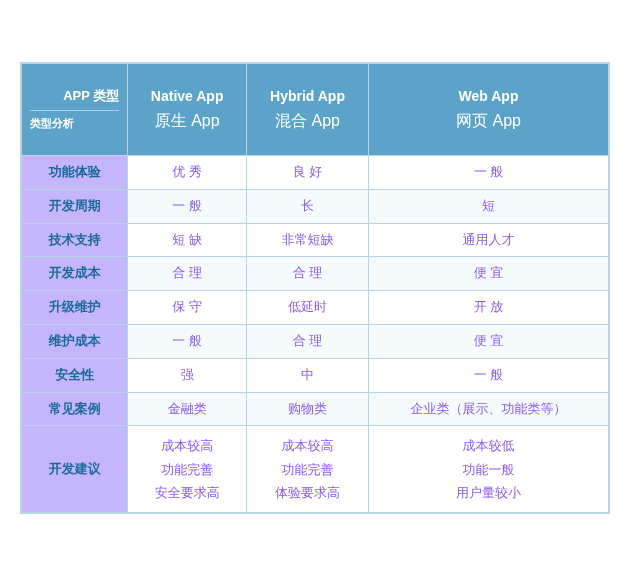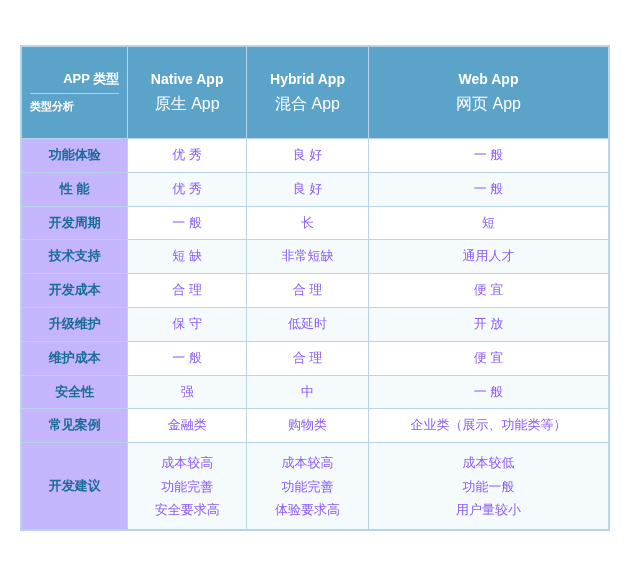--- a/index.html
+++ b/index.html
@@ -99,26 +99,20 @@
       </tr>
     </thead>
     <tbody id="table-body">
     <tr>
           <td class="row-label">功能体验</td>
           <td class="data-cell">优 秀</td>
           <td class="data-cell">良 好</td>
           <td class="data-cell">一 般</td>
         </tr>
         <tr>
-          <td class="row-label">性 能</td>
-          <td class="data-cell">优 秀</td>
-          <td class="data-cell">良 好</td>
-          <td class="data-cell">一 般</td>
-        </tr>
-        <tr>
           <td class="row-label">开发周期</td>
           <td class="data-cell">一 般</td>
           <td class="data-cell">长</td>
           <td class="data-cell">短</td>
         </tr>
         <tr>
           <td class="row-label">技术支持</td>
           <td class="data-cell">短 缺</td>
           <td class="data-cell">非常短缺</td>
           <td class="data-cell">通用人才</td>

